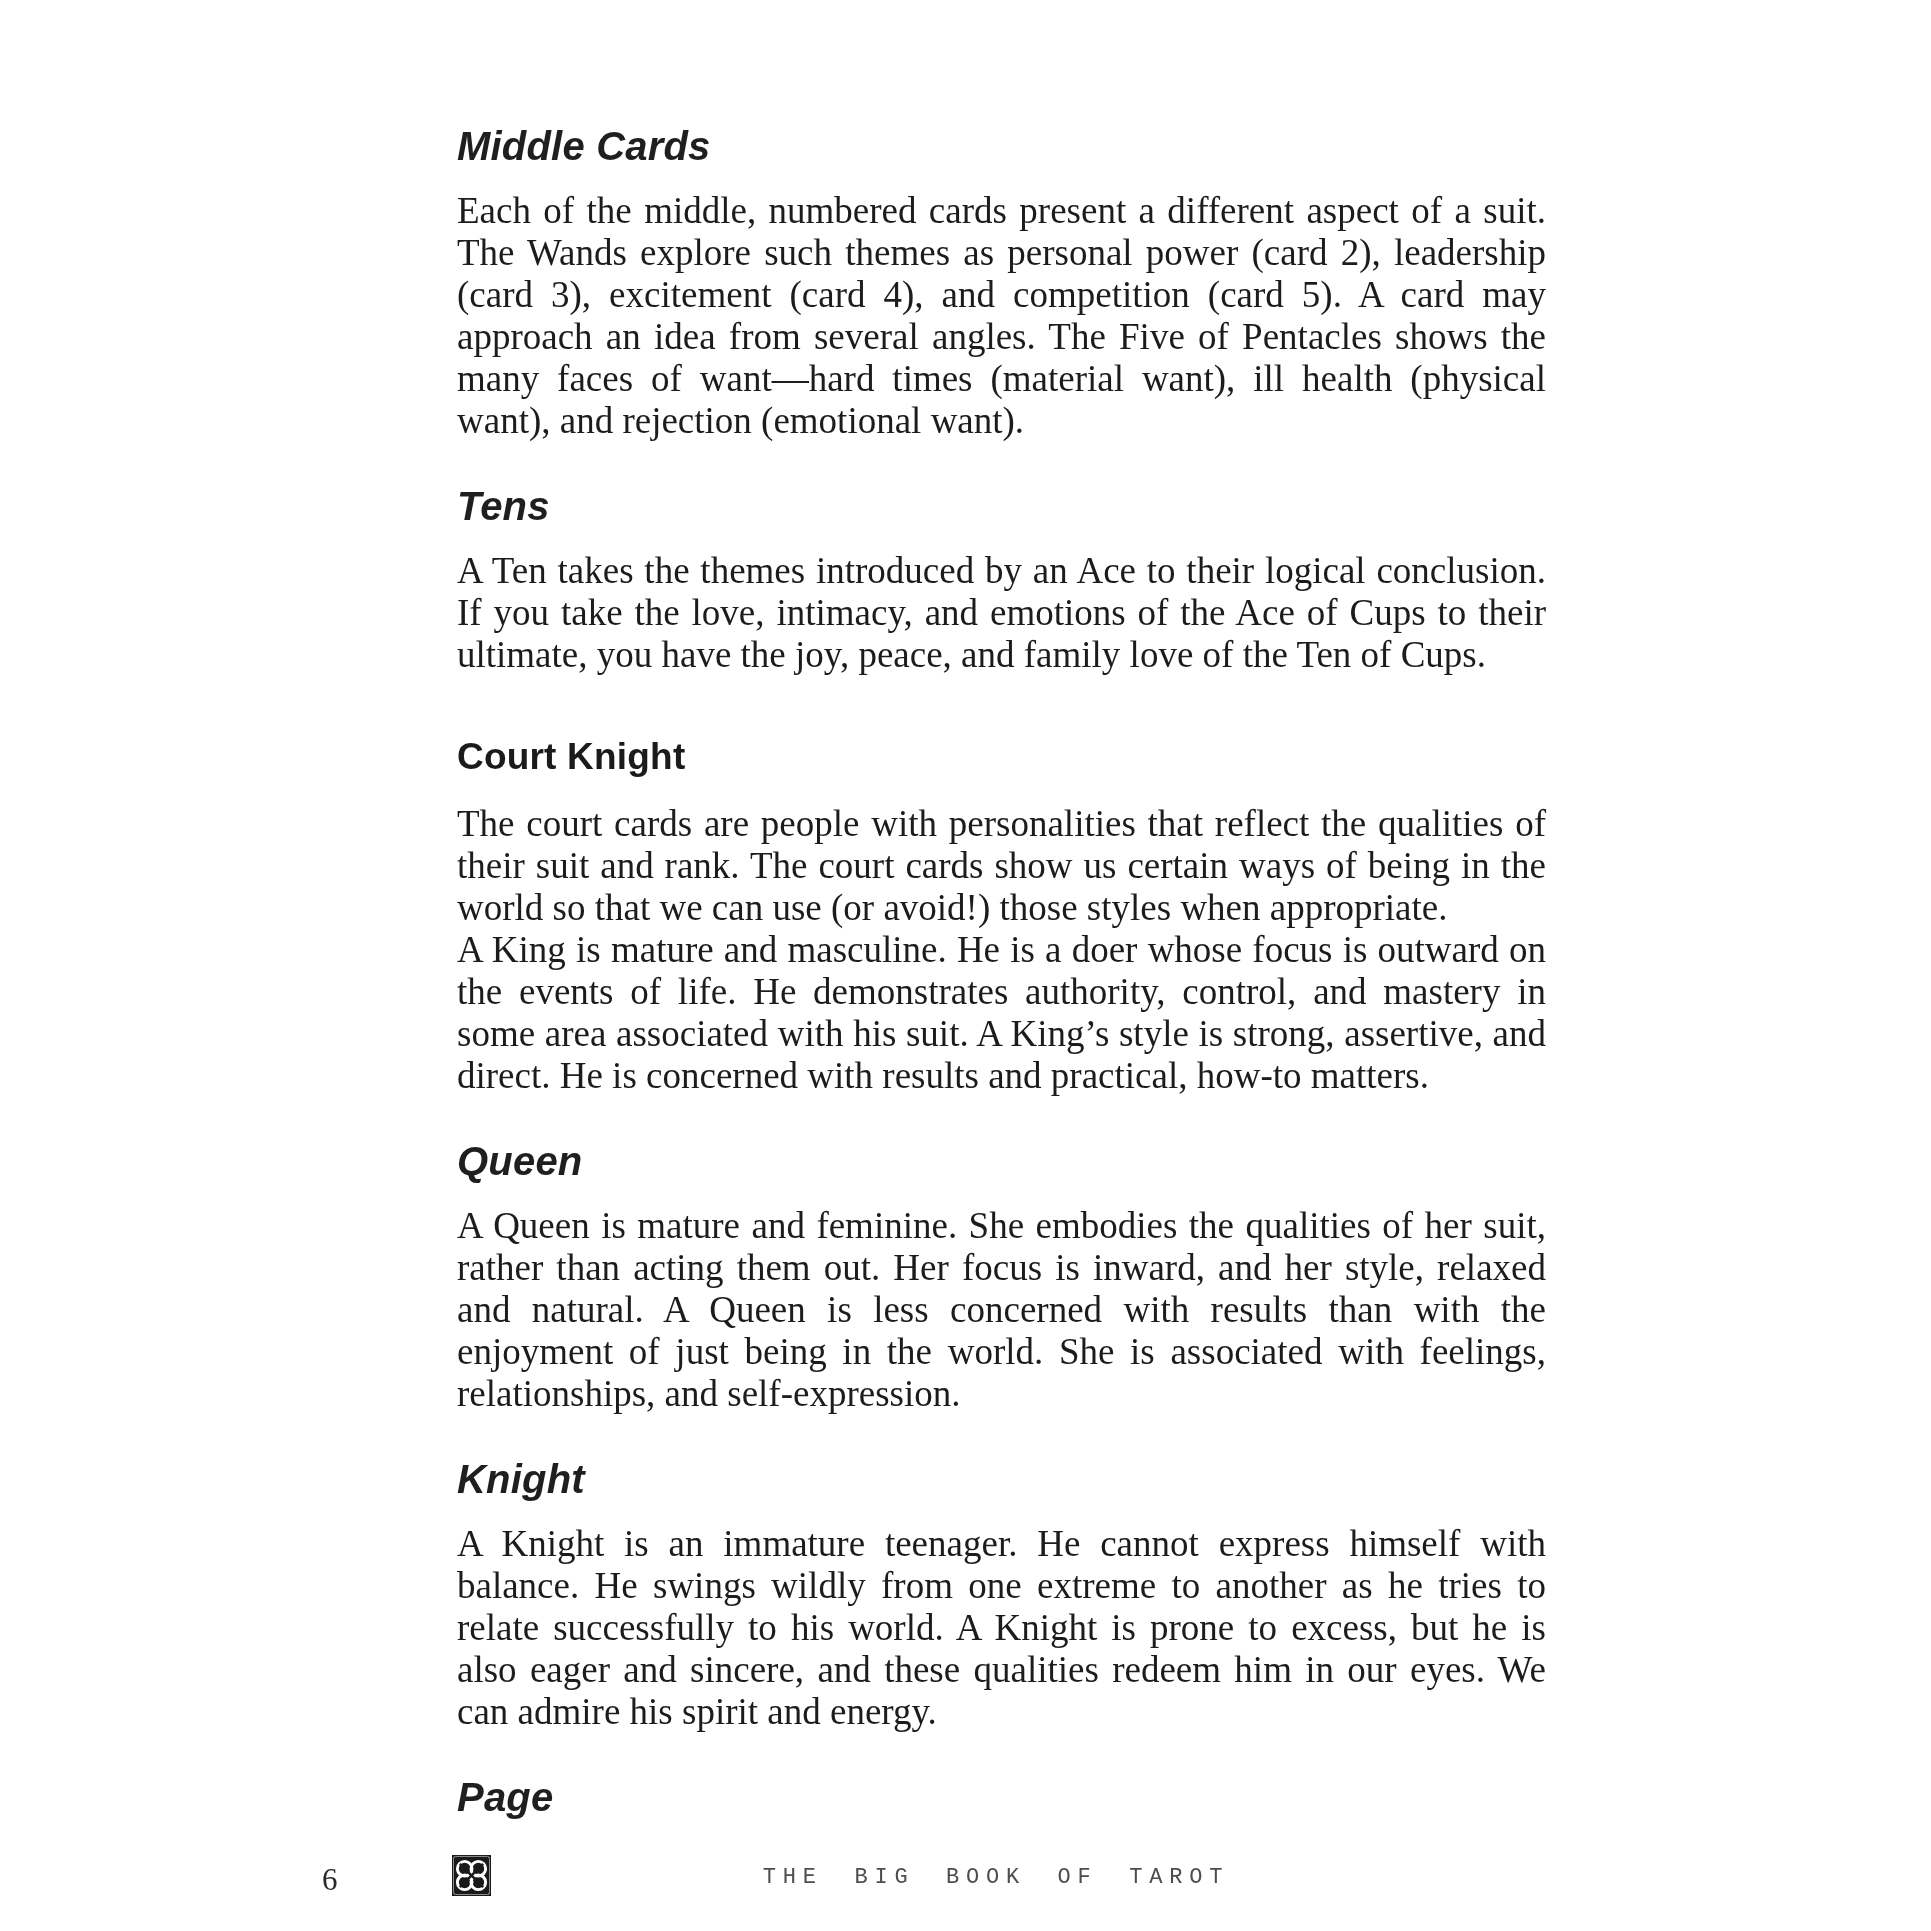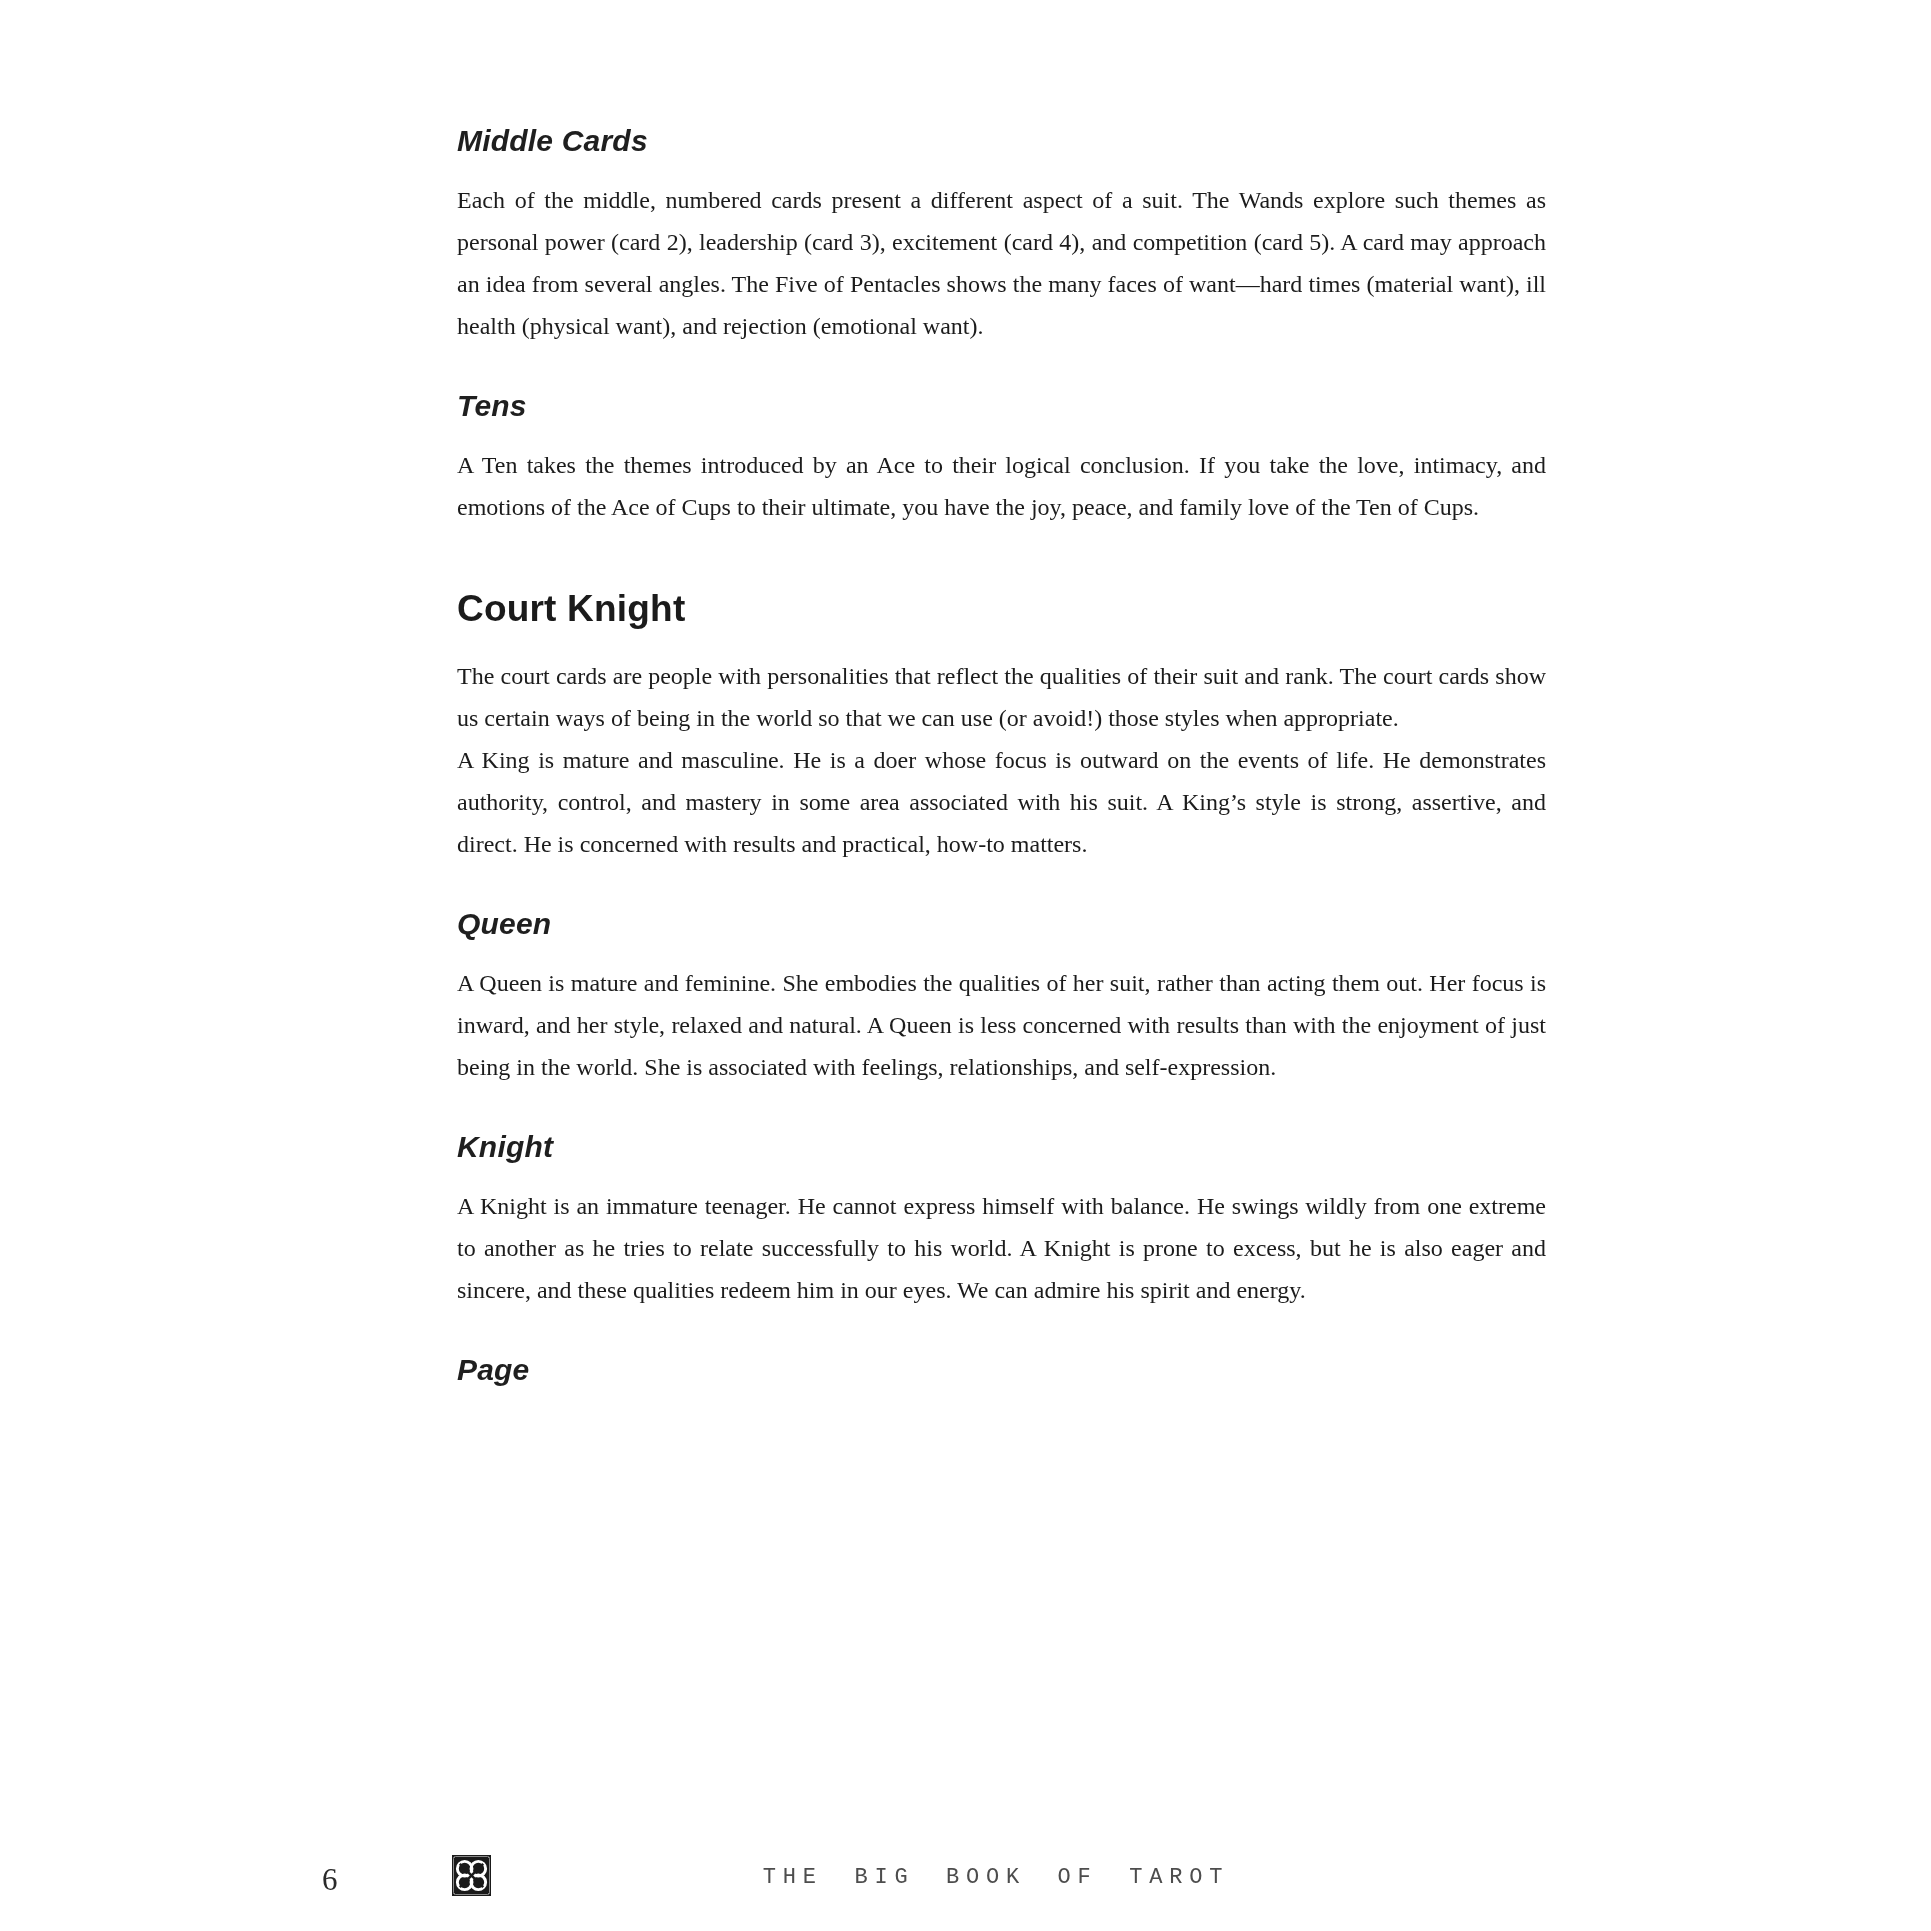--- a/index.html
+++ b/index.html
@@ -19,40 +19,40 @@
     position: absolute;
     left: 457px;
     top: 0;
     width: 1089px;
     padding-top: 124px;
   }
   .subheading {
     font-family: "Liberation Sans", sans-serif;
     font-weight: bold;
     font-style: italic;
-    font-size: 30px;
+    font-size: 40px;
     color: #1f1f1f;
     margin: 42px 0 21px 0;
     letter-spacing: 0.2px;
   }
   .subheading:first-child {
     margin-top: 0;
   }
   .heading {
     font-family: "Liberation Sans", sans-serif;
     font-weight: bold;
     font-style: normal;
     font-size: 37px;
     color: #1b1b1b;
     margin: 60px 0 25px 0;
     letter-spacing: 0.2px;
   }
   .body-para {
     font-family: "Liberation Serif", serif;
-    font-size: 24px;
+    font-size: 37px;
     line-height: 42px;
     text-align: justify;
     color: #1c1c1c;
     margin: 0;
   }
   .footer {
     position: absolute;
     left: 0;
     top: 1850px;
     width: 1931px;

